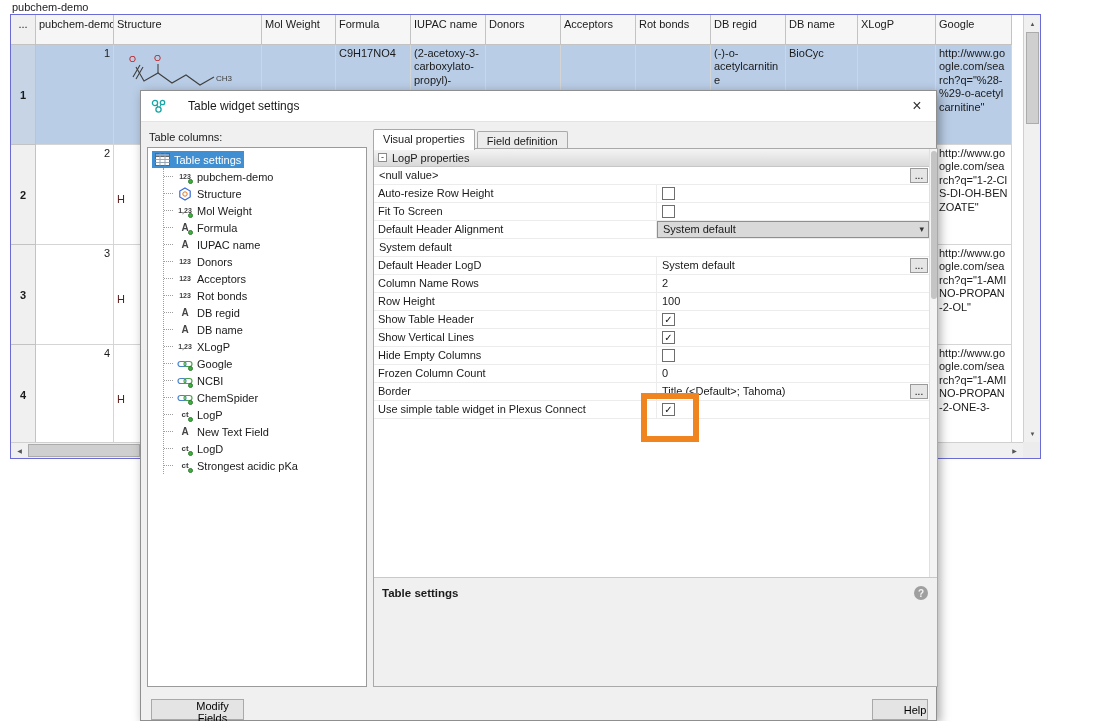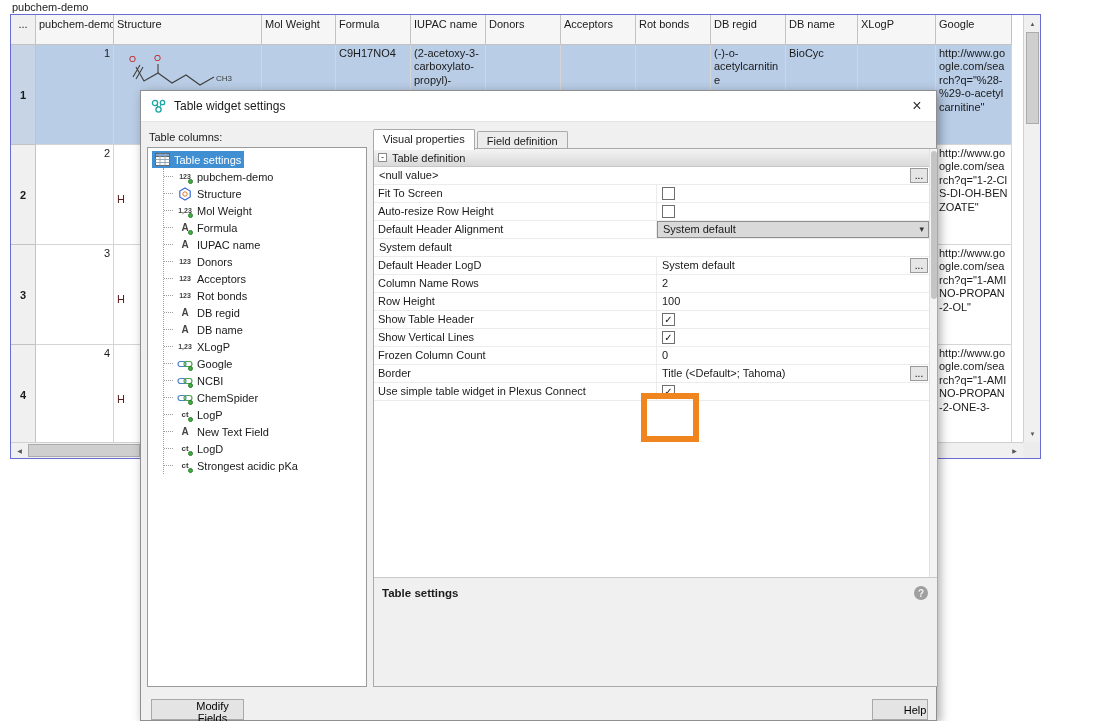--- a/index.html
+++ b/index.html
@@ -31,21 +31,21 @@
   .sb-up { top: 1px; left: 1px; } .sb-down { bottom: 1px; left: 1px; }
   .sb-left { left: 1px; top: 0; } .sb-right { right: 1px; top: 0; }
   .sb-thumb { position: absolute; background: #cfcfcf; border: 1px solid #ababab; }
   .v-thumb { left: 2px; top: 17px; width: 13px; height: 92px; }
   .h-thumb { left: 17px; top: 1px; width: 112px; height: 13px; }
   .sb-corner { position: absolute; right: 0; bottom: 0; width: 17px; height: 16px; background: #ececec; }
 
   
   .dialog { position: absolute; left: 140px; top: 90px; width: 797px; height: 631px; background: #f0f0f0; border: 1px solid #8f8f8f; box-shadow: 3px 3px 10px rgba(0,0,0,.35); z-index: 10; }
   .dlg-title { position: absolute; left: 0; top: 0; right: 0; height: 31px; background: #fff; border-bottom: 1px solid #e3e3e3; display: flex; align-items: center; padding: 0 9px; }
-  .dlg-title-text { font-size: 12px; margin-left: 7px; }
+  .dlg-title-text { font-size: 12px; margin-left: 21px; }
   .dlg-close { margin-left: auto; width: 20px; text-align: center; font-size: 16px; color: #333; }
 
   .tree-panel-label { position: absolute; left: 8px; top: 40px; }
   .tree-box { position: absolute; left: 6px; top: 56px; width: 220px; height: 540px; background: #fff; border: 1px solid #9a9a9a; overflow: hidden; padding: 3px 0 0 2px; }
   .tree-item { height: 17px; display: flex; align-items: center; white-space: nowrap; }
   .tree-root { padding-left: 2px; }
   .tree-children { margin-left: 13px; border-left: 1px dotted #9e9e9e; }
   .tree-child { position: relative; padding-left: 11px; }
   .tree-child::before { content: ''; position: absolute; left: 0; top: 8px; width: 9px; border-top: 1px dotted #9e9e9e; }
   .item-wrap { display: inline-flex; align-items: center; height: 17px; padding: 0 3px 0 1px; }
@@ -399,35 +399,35 @@
 
     <div class="tabs">
       <div class="tab active">Visual properties</div>
       <div class="tab">Field definition</div>
     </div>
 
     <div class="prop-panel">
       <div class="prop-grid">
         <div class="prop-group-header">
           <span class="collapse-box">-</span>
-          <span>Table definition</span>
+          <span>LogP properties</span>
         </div>
         <div id="prop-rows">
             <div class="prop-row">
               <div class="prop-value"><span class="val-text">&lt;null value&gt;</span><button class="ellipsis-btn">...</button></div>
             </div>
             <div class="prop-row">
+              <div class="prop-name">Auto-resize Row Height</div>
+              <div class="prop-value"><span class="checkbox"></span></div>
+            </div>
+            <div class="prop-row">
               <div class="prop-name">Fit To Screen</div>
               <div class="prop-value"><span class="checkbox"></span></div>
             </div>
             <div class="prop-row">
-              <div class="prop-name">Auto-resize Row Height</div>
-              <div class="prop-value"><span class="checkbox"></span></div>
-            </div>
-            <div class="prop-row">
               <div class="prop-name">Default Header Alignment</div>
               <div class="prop-value combo"><span class="val-text">System default</span><span class="combo-arrow">▾</span></div>
             </div>
             <div class="prop-row">
               <div class="prop-value"><span class="val-text">System default</span></div>
             </div>
             <div class="prop-row">
               <div class="prop-name">Default Header LogD</div>
               <div class="prop-value"><span class="val-text">System default</span><button class="ellipsis-btn">...</button></div>
             </div>
@@ -439,20 +439,24 @@
               <div class="prop-name">Row Height</div>
               <div class="prop-value"><span class="val-text">100</span></div>
             </div>
             <div class="prop-row">
               <div class="prop-name">Show Table Header</div>
               <div class="prop-value"><span class="checkbox">✓</span></div>
             </div>
             <div class="prop-row">
               <div class="prop-name">Show Vertical Lines</div>
               <div class="prop-value"><span class="checkbox">✓</span></div>
+            </div>
+            <div class="prop-row">
+              <div class="prop-name">Hide Empty Columns</div>
+              <div class="prop-value"><span class="checkbox"></span></div>
             </div>
             <div class="prop-row">
               <div class="prop-name">Frozen Column Count</div>
               <div class="prop-value"><span class="val-text">0</span></div>
             </div>
             <div class="prop-row">
               <div class="prop-name">Border</div>
               <div class="prop-value"><span class="val-text">Title (&lt;Default&gt;; Tahoma)</span><button class="ellipsis-btn">...</button></div>
             </div>
             <div class="prop-row">

